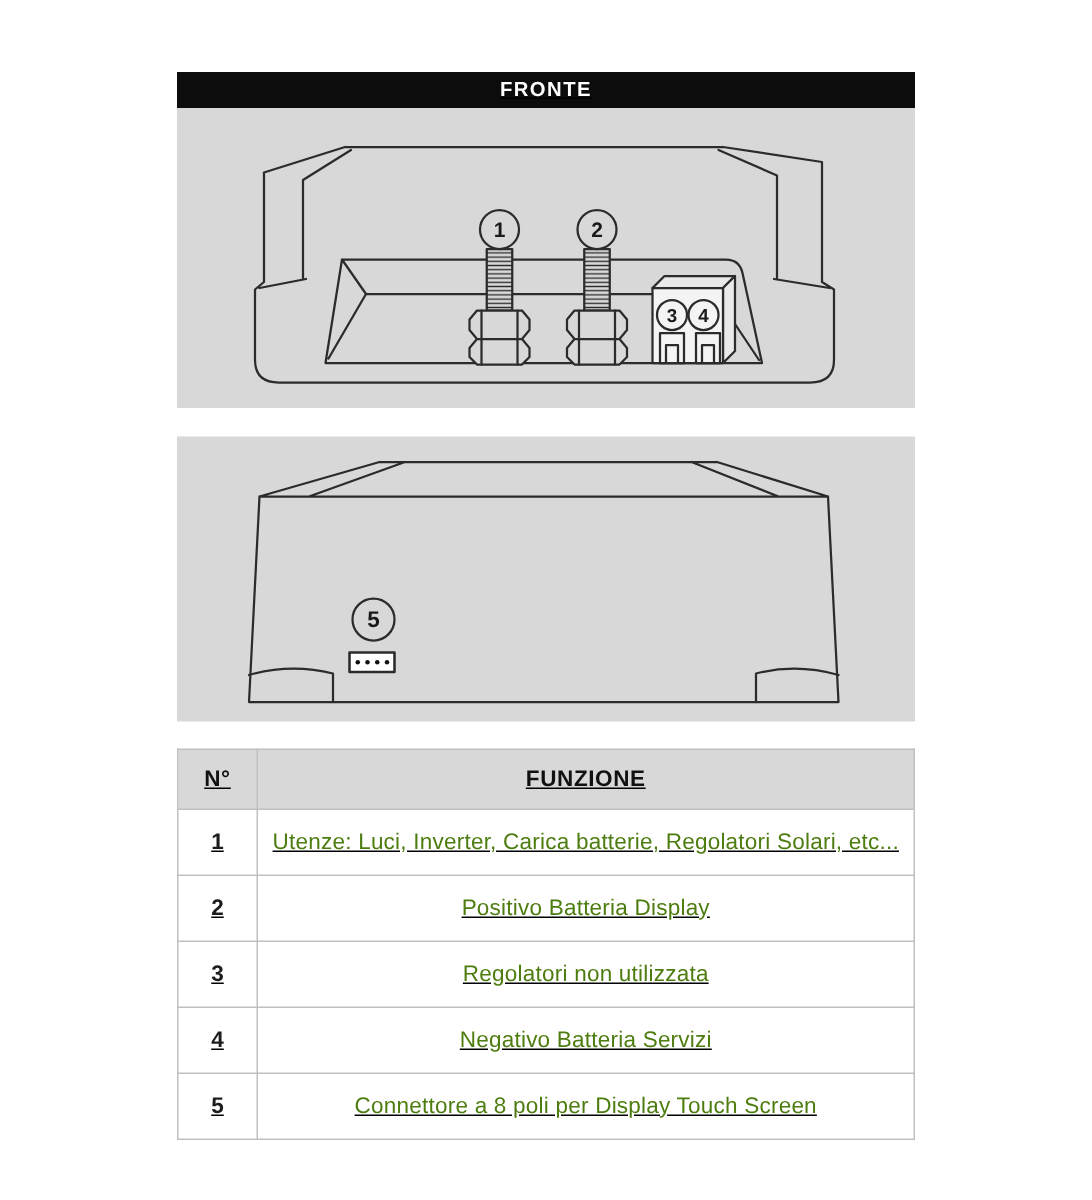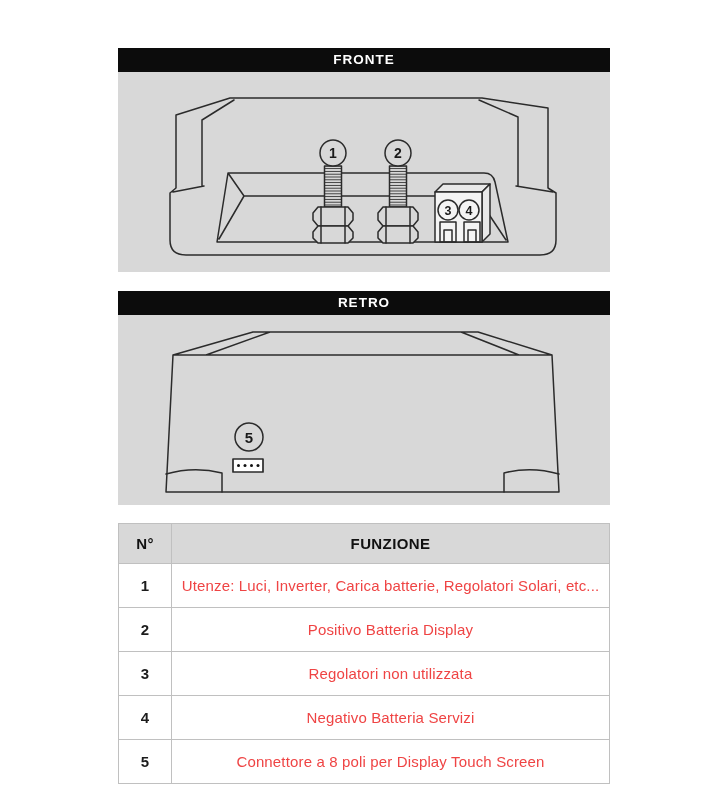--- a/index.html
+++ b/index.html
@@ -1,21 +1,21 @@
 <!DOCTYPE html>
 <html><head>
 <meta charset="utf-8">
 <style>
   html,body { margin:0; padding:0; }
   body {
     width:728px; height:800px; background:#ffffff;
     font-family:"Liberation Sans", sans-serif;
     -webkit-font-smoothing:antialiased;
   }
-  .page { padding-top:48px; }
+  .page { padding-top:48px;text-decoration:underline; }
   .content { width:492px; margin:0 auto; }
 
   .section-bar {
     height:24px; background:#0c0c0c; color:#ffffff;
     text-align:center; line-height:24px;
     font-weight:700; font-size:13.5px; letter-spacing:1px;
   }
   .panel { background:#d8d8d8; overflow:hidden; }
   .panel.front { height:200px; }
   .panel.back  { height:190px; }
@@ -29,21 +29,21 @@
     border:1px solid #c0c0c0; text-align:center; vertical-align:middle;
   }
   .fn-table thead th {
     background:#d8d8d8; height:37px; color:#111111;
     font-size:15px; font-weight:700; letter-spacing:.4px;
   }
   .fn-table th.col-num { width:50px; }
   .fn-table td { height:33px; }
   .fn-table td.num { font-weight:700; font-size:15px; color:#1c1c1c; }
   .fn-table td.fn  {
-    font-size:15px; color:#ef4444; padding:5px 8px;
+    font-size:15px; color:#4d7c0f; padding:5px 8px;
     line-height:1.45; letter-spacing:.15px;
   }
 </style>
 </head>
 <body>
 
 <div class="page">
   <div class="content">
 
     <div class="section front-section">
@@ -109,23 +109,20 @@
             <text x="215" y="81" font-size="14" dominant-baseline="central">1</text>
             <text x="280" y="81" font-size="14" dominant-baseline="central">2</text>
             <text x="330" y="138.5" font-size="12.5" dominant-baseline="central">3</text>
             <text x="351" y="138.5" font-size="12.5" dominant-baseline="central">4</text>
           </g>
         </svg>
       </div>
     </div>
 
     <div class="section back-section">
-      <div class="section-bar">
-        <span>RETRO</span>
-      </div>
       <div class="panel back">
         <svg viewBox="0 0 490 190" width="490" height="190" xmlns="http://www.w3.org/2000/svg">
           <g fill="none" stroke="#2b2b2b" stroke-width="1.5" stroke-linejoin="round" stroke-linecap="round">
             <path d="
               M135,17 H360
               M135,17 L55,40  M152,17 L88,40
               M360,17 L434,40 M343,17 L401,40
               M55,40 H434
               M55,40 L48,177  M434,40 L441,177
               M48,177 H441"></path>

